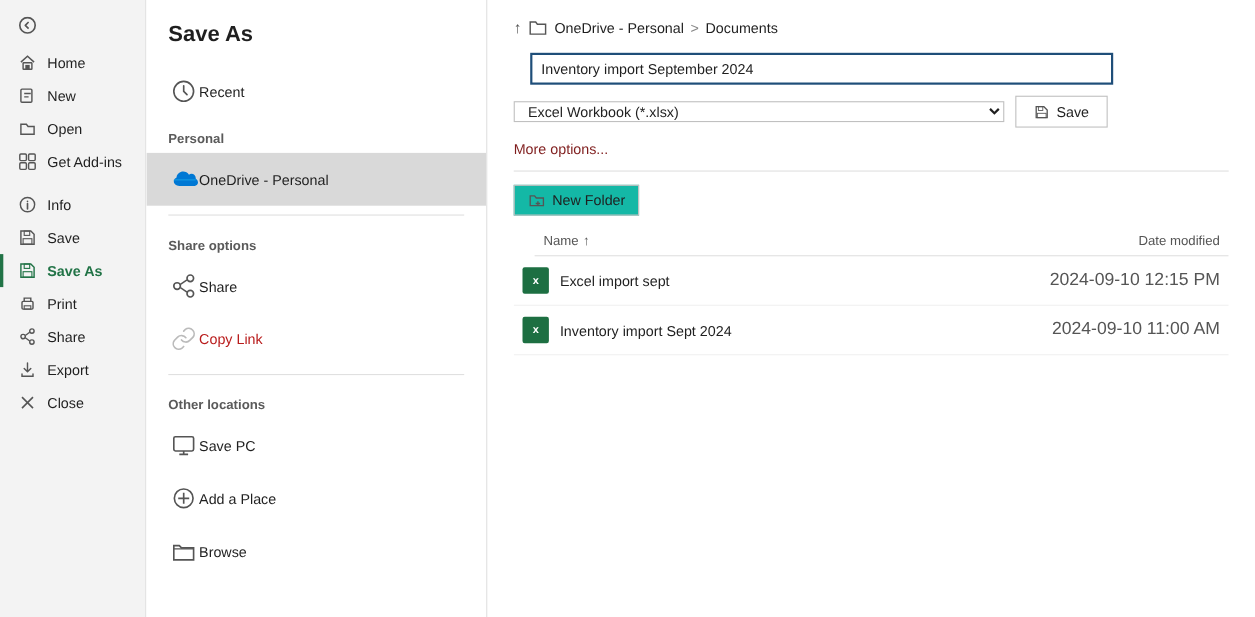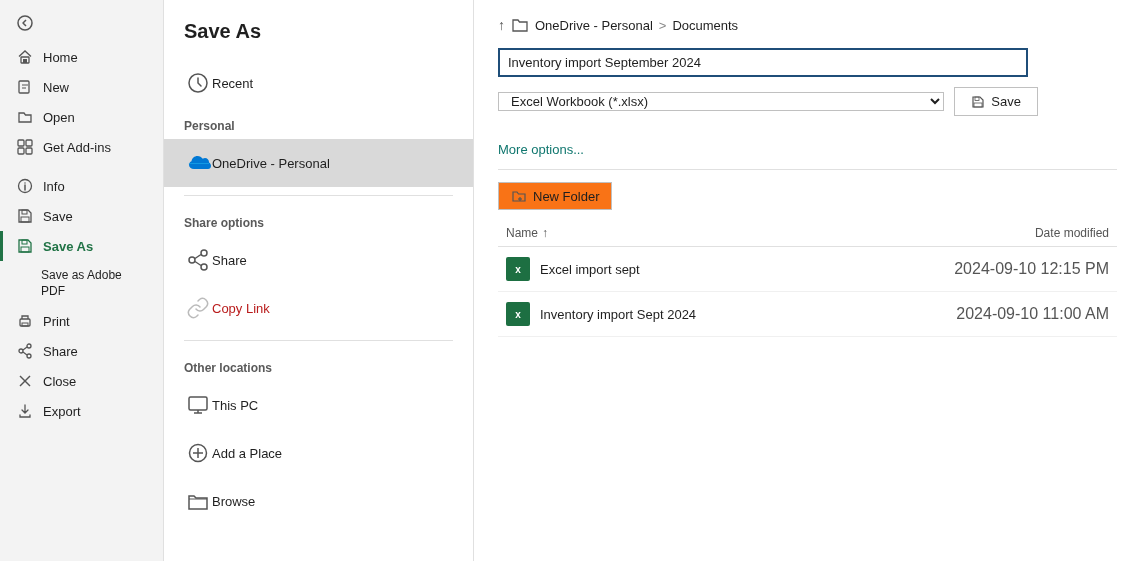--- a/index.html
+++ b/index.html
@@ -8,21 +8,21 @@
       font-size: 13px;
       background: #f3f3f3;
       width: 1141px;
       height: 561px;
       display: flex;
       overflow: hidden;
     }
 
     
     .sidebar {
-      width: 164px;
+      width: 133px;
       background: #f3f3f3;
       display: flex;
       flex-direction: column;
       padding: 8px 0;
       border-right: 1px solid #e0e0e0;
       flex-shrink: 0;
     }
     .sidebar-item {
       display: flex;
       align-items: center;
@@ -159,54 +159,54 @@
       background: #fff;
       border: 1px solid #c0c0c0;
       font-size: 13px;
       color: #1f1f1f;
       cursor: pointer;
       white-space: nowrap;
     }
 
     
     .more-options-link {
-      color: #0f766e;
+      color: #7f1d1d;
       text-decoration: none;
       font-size: 13px;
       cursor: pointer;
       display: inline-block;
-      margin-top: 16px;
+      margin-top: 2px;
     }
 
     
     .new-folder-btn {
       display: flex;
-      align-items: center;
       gap: 6px;
       padding: 5px 12px;
       border: 1px solid #c0c0c0;
-      background: #f97316;
+      background: #14b8a6;
       font-size: 13px;
       cursor: pointer;
       color: #1f1f1f;
       align-self: flex-start;
     }
 
     
     .file-table {
       flex: 1;
       overflow-y: auto;
     }
     .file-table-header {
       display: flex;
       justify-content: space-between;
       padding: 6px 8px;
       border-bottom: 1px solid #e0e0e0;
       font-size: 12px;
       color: #555;
+      margin-left: 19px;
     }
     .col-name {
       display: flex;
       align-items: center;
       gap: 4px;
       cursor: pointer;
     }
     .col-date { color: #555; }
     .file-row {
       display: flex;
@@ -325,24 +325,20 @@
     <span class="sidebar-icon">
       <svg width="16" height="16" viewBox="0 0 16 16" fill="none">
         <path d="M2 2h9l3 3v9H2V2z" stroke="#217346" stroke-width="1.3" fill="none"></path>
         <rect x="5" y="2" width="5" height="4" stroke="#217346" stroke-width="1" fill="none"></rect>
         <rect x="4" y="9" width="8" height="5" stroke="#217346" stroke-width="1" fill="none"></rect>
       </svg>
     </span>
     <span>Save As</span>
   </div>
 
-  <div class="sidebar-item" style="padding-left:14px; font-size:12px; line-height:1.3;">
-    <span class="sidebar-icon" style="width:14px;height:14px;"></span>
-    <span>Save as Adobe PDF</span>
-  </div>
 
   <div class="sidebar-item">
     <span class="sidebar-icon">
       <svg width="16" height="16" viewBox="0 0 16 16" fill="none">
         <rect x="3" y="6" width="10" height="7" rx="1" stroke="#555" stroke-width="1.3" fill="none"></rect>
         <path d="M5 6V3h6v3" stroke="#555" stroke-width="1.3" fill="none"></path>
         <rect x="5" y="10" width="6" height="3" fill="none" stroke="#555" stroke-width="1"></rect>
       </svg>
     </span>
     <span>Print</span>
@@ -357,35 +353,35 @@
         <line x1="6" y1="7" x2="10" y2="4" stroke="#555" stroke-width="1.2"></line>
         <line x1="6" y1="9" x2="10" y2="12" stroke="#555" stroke-width="1.2"></line>
       </svg>
     </span>
     <span>Share</span>
   </div>
 
   <div class="sidebar-item">
     <span class="sidebar-icon">
       <svg width="16" height="16" viewBox="0 0 16 16" fill="none">
+        <path d="M8 2v8M5 7l3 3 3-3" stroke="#555" stroke-width="1.3" stroke-linecap="round"></path>
+        <path d="M3 12v2h10v-2" stroke="#555" stroke-width="1.3" fill="none" stroke-linecap="round"></path>
+      </svg>
+    </span>
+    <span>Export</span>
+  </div>
+
+  <div class="sidebar-item">
+    <span class="sidebar-icon">
+      <svg width="16" height="16" viewBox="0 0 16 16" fill="none">
         <line x1="3" y1="3" x2="13" y2="13" stroke="#555" stroke-width="1.4"></line>
         <line x1="13" y1="3" x2="3" y2="13" stroke="#555" stroke-width="1.4"></line>
       </svg>
     </span>
     <span>Close</span>
-  </div>
-
-  <div class="sidebar-item">
-    <span class="sidebar-icon">
-      <svg width="16" height="16" viewBox="0 0 16 16" fill="none">
-        <path d="M8 2v8M5 7l3 3 3-3" stroke="#555" stroke-width="1.3" stroke-linecap="round"></path>
-        <path d="M3 12v2h10v-2" stroke="#555" stroke-width="1.3" fill="none" stroke-linecap="round"></path>
-      </svg>
-    </span>
-    <span>Export</span>
   </div>
 </div>
 
 <div class="main-content">
 
   <div class="middle-panel">
     <div class="panel-title">Save As</div>
 
     <div class="location-item">
       <div class="location-icon">
@@ -441,21 +437,21 @@
     <div class="section-label">Other locations</div>
 
     <div class="location-item">
       <div class="location-icon">
         <svg width="24" height="24" viewBox="0 0 24 24" fill="none">
           <rect x="3" y="4" width="18" height="13" rx="1.5" stroke="#555" stroke-width="1.5" fill="none"></rect>
           <line x1="8" y1="20" x2="16" y2="20" stroke="#555" stroke-width="1.5"></line>
           <line x1="12" y1="17" x2="12" y2="20" stroke="#555" stroke-width="1.5"></line>
         </svg>
       </div>
-      <span>This PC</span>
+      <span>Save PC</span>
     </div>
 
     <div class="location-item">
       <div class="location-icon">
         <svg width="24" height="24" viewBox="0 0 24 24" fill="none">
           <circle cx="12" cy="12" r="8.5" stroke="#555" stroke-width="1.5" fill="none"></circle>
           <line x1="12" y1="7" x2="12" y2="17" stroke="#555" stroke-width="1.5"></line>
           <line x1="7" y1="12" x2="17" y2="12" stroke="#555" stroke-width="1.5"></line>
         </svg>
       </div>
@@ -480,21 +476,21 @@
       <span>
         <svg width="18" height="18" viewBox="0 0 18 18" fill="none">
           <path d="M2 4h5l1.5 2H16v9H2V4z" stroke="#555" stroke-width="1.3" fill="none"></path>
         </svg>
       </span>
       <span style="color:#1f1f1f;">OneDrive - Personal</span>
       <span style="color:#888;">&gt;</span>
       <span style="color:#1f1f1f;">Documents</span>
     </div>
 
-    <div style="display:flex; align-items:center; gap:10px; max-width:560px;">
+    <div style="display:flex; align-items:center; gap:10px; max-width:560px;justify-content:center;">
       <input class="filename-input" type="text" value="Inventory import September 2024" style="">
     </div>
 
     <div class="filetype-row">
       <select class="filetype-select">
       <option>Excel Workbook (*.xlsx)</option><option>Excel 97-2003 Workbook (*.xls)</option><option>CSV UTF-8 (*.csv)</option><option>PDF (*.pdf)</option></select>
       <button class="save-btn">
         <span>
           <svg width="14" height="14" viewBox="0 0 14 14" fill="none">
             <path d="M2 2h7l3 3v7H2V2z" stroke="#555" stroke-width="1.2" fill="none"></path>

